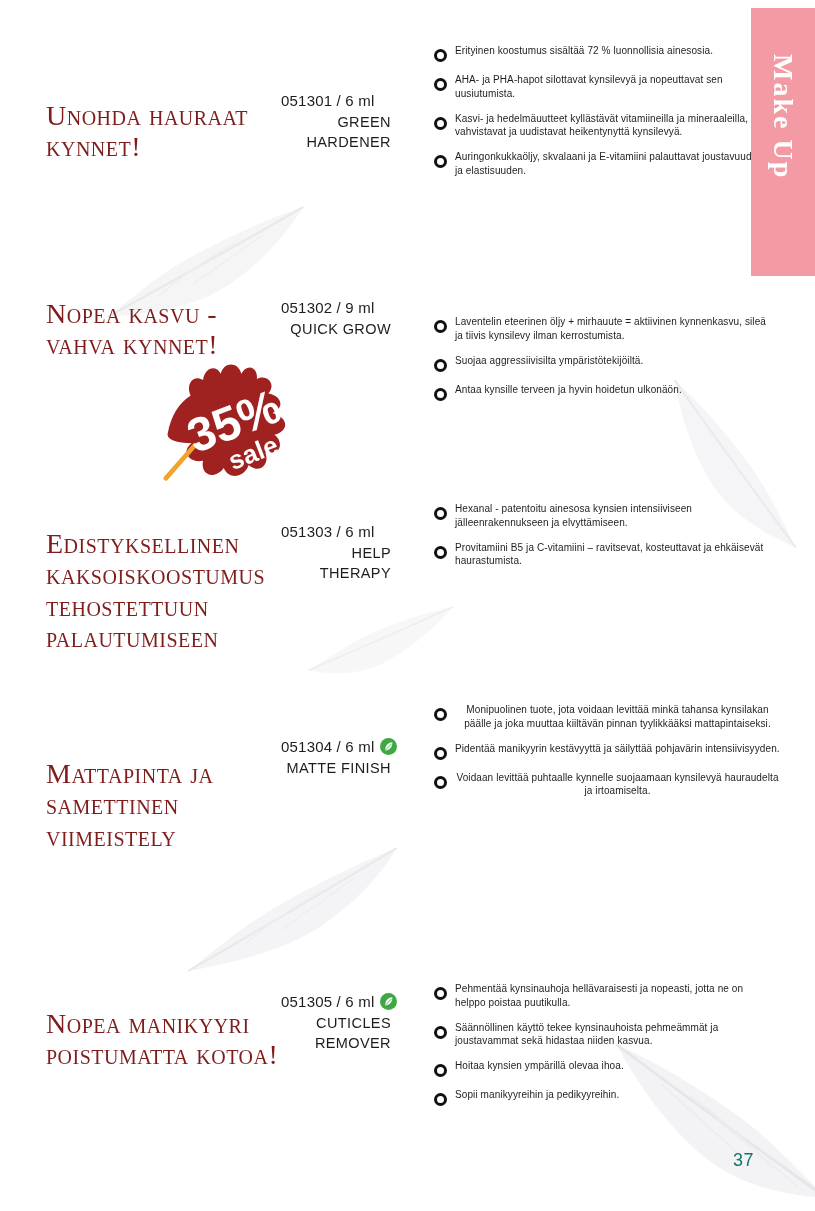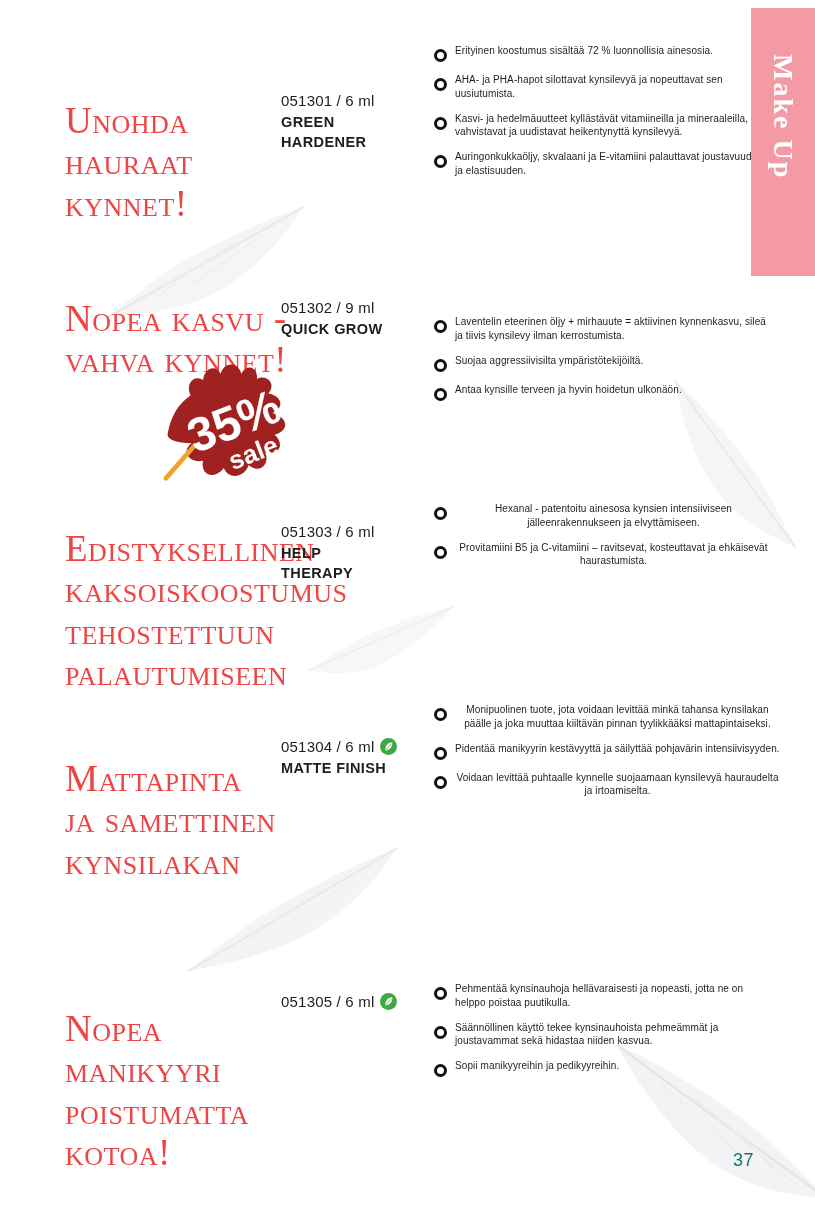--- a/index.html
+++ b/index.html
@@ -18,46 +18,46 @@
     display:flex;justify-content:center;align-items:flex-start;
     padding-top:46px;box-sizing:border-box;
   }
   .side-tab .tab-label{
     writing-mode:vertical-rl;
     font-family:"Liberation Serif",serif;
     font-size:28px;color:#ffffff;letter-spacing:2px;font-weight:600;
   }
   
   .heading{
-    position:absolute;left:65px;z-index:1;
+    position:absolute;left:46px;z-index:1;
     font-family:"Liberation Serif",serif;
     font-variant:small-caps;
-    font-size:37px;line-height:1.12;color:#ef4444;
+    font-size:28px;line-height:1.12;color:#7f1d1d;
     letter-spacing:0.5px;
   }
   .h-s1{top:100px;width:235px;}
   .h-s2{top:298px;width:225px;}
   .h-s3{top:528px;width:258px;}
   .h-s4{top:758px;width:212px;}
   .h-s5{top:1008px;width:238px;}
   
-  .product{position:absolute;left:281px;z-index:1;width:150px;}
+  .product{position:absolute;left:281px;z-index:1;width:150px;text-align:right;}
   .p-s1{top:92px;}
   .p-s2{top:299px;}
   .p-s3{top:523px;}
   .p-s4{top:738px;}
   .p-s5{top:993px;}
   .product .code{font-size:15px;letter-spacing:0.2px;white-space:nowrap;display:flex;align-items:center;gap:5px;}
-  .product .pname{font-size:14.5px;font-weight:bold;letter-spacing:0.4px;margin-top:4px;line-height:1.35;width:110px;}
+  .product .pname{font-size:14.5px;font-weight:normal;letter-spacing:0.4px;margin-top:4px;line-height:1.35;width:110px;}
   .leaf-icon{width:17px;height:17px;flex:0 0 auto;}
   
   .bullets{position:absolute;left:434px;z-index:1;width:338px;list-style:none;margin:0;padding:0;}
   .b-s1{top:44px;}
   .b-s2{top:315px;}
-  .b-s3{top:502px;text-align:center;}
+  .b-s3{top:502px;}
   .b-s4{top:703px;width:346px;text-align:center;}
   .b-s5{top:938px;width:342px;margin-top:44px;}
   .bullets li{
     display:flex;gap:8px;margin-bottom:11px;
     font-size:10px;line-height:1.38;letter-spacing:0.1px;
   }
   .ring{
     flex:0 0 auto;width:7px;height:7px;margin-top:5px;
     border:3.2px solid #111;border-radius:50%;background:#fff;
   }
@@ -182,21 +182,21 @@
   <li>
       <span class="ring"></span>
       <span>Hexanal - patentoitu ainesosa kynsien intensiiviseen jälleenrakennukseen ja elvyttämiseen.</span>
     </li>
   <li>
       <span class="ring"></span>
       <span>Provitamiini B5 ja C-vitamiini – ravitsevat, kosteuttavat ja ehkäisevät haurastumista.</span>
     </li>
 </ul>
 
-<div class="heading h-s4">Mattapinta ja samettinen kynsilakan</div>
+<div class="heading h-s4">Mattapinta ja samettinen viimeistely</div>
 <div class="product p-s4">
   <div class="code">
       <span>051304 / 6 ml</span>
     <svg class="leaf-icon" viewBox="0 0 24 24">
       <circle cx="12" cy="12" r="12" fill="#3fa845"></circle>
       <path d="M7.5 17.5 C7 11 11 6.5 17.5 6 C17.5 13 13.5 17 7.5 17.5 Z" fill="#ffffff"></path>
       <path d="M8.5 16.5 C11 13.5 13.5 11 16 8.5" stroke="#3fa845" stroke-width="1.2" fill="none"></path>
     </svg>
   </div>
   <div class="pname">MATTE FINISH</div>
@@ -219,29 +219,34 @@
 <div class="heading h-s5">Nopea manikyyri poistumatta kotoa!</div>
 <div class="product p-s5">
   <div class="code">
       <span>051305 / 6 ml</span>
     <svg class="leaf-icon" viewBox="0 0 24 24">
       <circle cx="12" cy="12" r="12" fill="#3fa845"></circle>
       <path d="M7.5 17.5 C7 11 11 6.5 17.5 6 C17.5 13 13.5 17 7.5 17.5 Z" fill="#ffffff"></path>
       <path d="M8.5 16.5 C11 13.5 13.5 11 16 8.5" stroke="#3fa845" stroke-width="1.2" fill="none"></path>
     </svg>
   </div>
+  <div class="pname">CUTICLES REMOVER</div>
 </div>
 <ul class="bullets b-s5">
   <li>
       <span class="ring"></span>
       <span>Pehmentää kynsinauhoja hellävaraisesti ja nopeasti, jotta ne on helppo poistaa puutikulla.</span>
     </li>
   <li>
       <span class="ring"></span>
       <span>Säännöllinen käyttö tekee kynsinauhoista pehmeämmät ja joustavammat sekä hidastaa niiden kasvua.</span>
     </li>
   <li>
       <span class="ring"></span>
+      <span>Hoitaa kynsien ympärillä olevaa ihoa.</span>
+    </li>
+  <li>
+      <span class="ring"></span>
       <span>Sopii manikyyreihin ja pedikyyreihin.</span>
     </li>
 </ul>
 
 <div class="page-number">37</div>
 
 </body></html>

